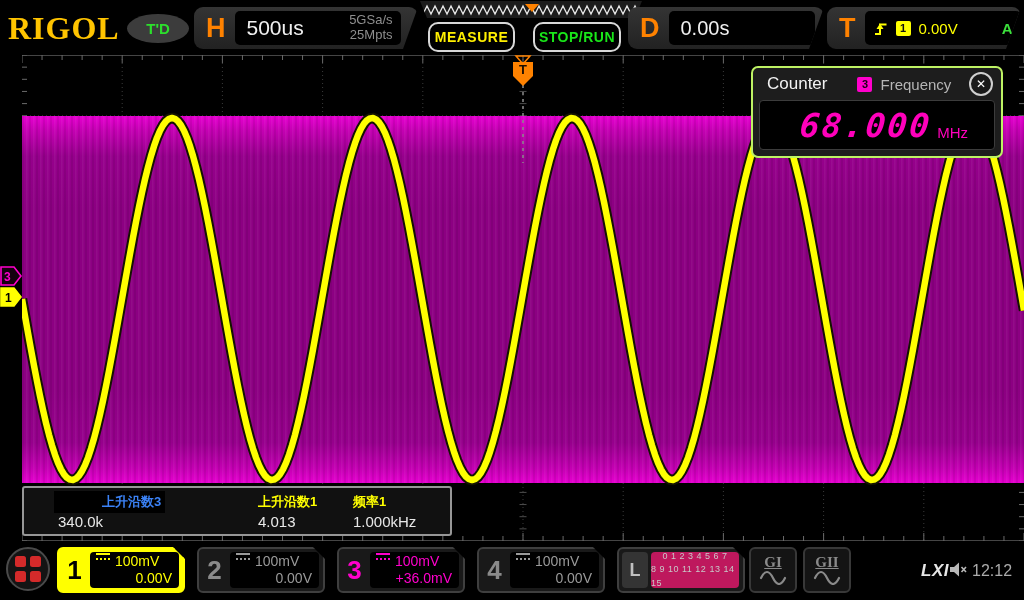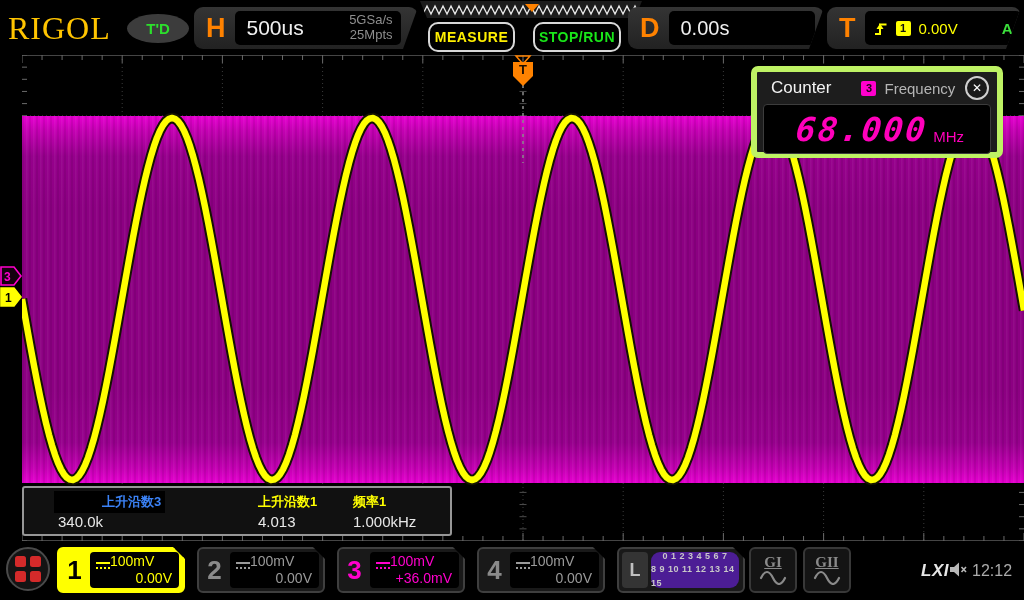--- a/index.html
+++ b/index.html
@@ -6,21 +6,21 @@
   html,body { background:#000; }
   #root {
     position:relative; width:1024px; height:600px; overflow:hidden;
     background:#000; font-family:"Liberation Sans","DejaVu Sans",sans-serif;
     -webkit-font-smoothing:antialiased;
   }
   .abs { position:absolute; }
 
   
   #logo { left:8px; top:10px; font-family:"Liberation Serif","DejaVu Serif",serif;
-          font-weight:normal; font-size:32px; color:#ffc400; letter-spacing:1px; }
+          font-weight:bold; font-size:32px; color:#ffc400; letter-spacing:1px; }
   #trig-status { left:127px; top:14px; width:62px; height:29px; background:#3c3c3c;
           border-radius:50%; display:flex; align-items:center; justify-content:center;
           color:#2ce02c; font-weight:bold; font-size:15px; }
   .hblock { top:7px; height:42px; background:linear-gradient(#343434,#222);
           border-radius:9px; clip-path:polygon(0 0,100% 0,calc(100% - 15px) 100%,0 100%);
           display:flex; align-items:center; }
   .hblock .blk-label { font-size:27px; font-weight:bold; color:#ff8200; padding:0 9px 0 12px; }
   .innerbox { background:#000; border-radius:5px; height:34px; display:flex; align-items:center; }
   #h-block { left:194px; width:224px; }
   #h-block .innerbox { width:166px; padding:0 8px 0 12px; justify-content:space-between; }
@@ -47,21 +47,21 @@
 
   
   #plot { left:22px; top:55px; width:1002px; height:486px; }
   #trig-flag { left:513px; top:62px; width:20px; height:24px; background:#ff8200;
           clip-path:polygon(0 0,100% 0,100% 58%,50% 100%,0 58%);
           color:#1a0d00; font-weight:bold; font-size:13px; text-align:center; line-height:16px; z-index:3; }
   .chmarker { left:0; z-index:3; }
 
   
   #counter { left:751px; top:66px; width:252px; height:92px; background:#1d1d1d;
-          border:6px solid #bef264; border-radius:7px; z-index:6; }
+          border:2px solid #bef264; border-radius:7px; z-index:6; }
   #counter-head { display:flex; align-items:center; height:32px; padding:0 8px 0 14px; gap:8px; }
   #counter-title { color:#f2f2f2; font-size:17px; }
   #counter-src { width:15px; height:15px; background:#ff00cc; color:#1a0014; border-radius:2px;
           font-size:11px; font-weight:bold; display:flex; align-items:center; justify-content:center; margin-left:22px; }
   #counter-mode { color:#b5b5b5; font-size:15px; }
   #counter-close { margin-left:auto; width:24px; height:24px; border:2px solid #cfcfcf; border-radius:50%;
           background:#1a1a1a; color:#fff; font-size:12px; font-weight:bold; display:flex;
           align-items:center; justify-content:center; }
   #counter-valuebox { margin:0 6px; height:50px; background:#000; border:1px solid #3c3c3c;
           border-radius:4px; display:flex; align-items:baseline; justify-content:flex-end;
@@ -87,39 +87,39 @@
   #menu-btn .grid4 span { width:11px; height:11px; background:#d42a2a; border-radius:2.5px; }
 
   .chblock { position:absolute; top:547px; width:128px; height:46px; background:#191919;
           border:2px solid #3f3f3f; border-radius:6px; display:flex;
           clip-path:polygon(0 0,calc(100% - 12px) 0,100% 12px,100% 100%,0 100%); }
   .chblock .num { width:31px; display:flex; align-items:center; justify-content:center;
           font-size:26px; font-weight:bold; }
   .chblock .vals { flex:1; background:#000; border-radius:4px; margin:3px 4px 3px 0;
           padding:2px 7px 2px 6px; display:flex; flex-direction:column; justify-content:center;
           font-size:14px; line-height:1.25; }
-  .vals .row1 { display:flex; align-items:flex-end; }
+  .vals .row1 { display:flex; align-items:flex-start; gap:5px; }
   .vals .row2 { text-align:right; }
   .dc-icon { display:inline-block; width:14px; height:8px; border-top:2px solid currentColor; position:relative; }
   .dc-icon::after { content:""; position:absolute; left:0; top:3px; width:14px; border-top:2px dotted currentColor; }
   #ch1 { left:57px; background:#ffff00; border-color:#ffff00; }
   #ch1 .num { color:#000; } #ch1 .vals { color:#ffff00; }
   #ch2 { left:197px; } #ch2 .num { color:#8a8a8a; } #ch2 .vals { color:#9a9a9a; }
   #ch3 { left:337px; } #ch3 .num { color:#ff00cc; } #ch3 .vals { color:#ff00cc; }
   #ch4 { left:477px; } #ch4 .num { color:#8a8a8a; } #ch4 .vals { color:#9a9a9a; }
 
   #lblock { position:absolute; left:617px; top:547px; width:128px; height:46px; background:#191919;
           border:2px solid #3f3f3f; border-radius:6px; display:flex;
           clip-path:polygon(0 0,calc(100% - 12px) 0,100% 12px,100% 100%,0 100%); }
   #lblock .ltab { width:26px; margin:3px 0 3px 3px; background:#343434; border-radius:4px;
           display:flex; align-items:center; justify-content:center; color:#c0c0c0;
           font-size:18px; font-weight:bold; }
-  #lblock .digits { flex:1; background:#4c1d95; border-radius:9px; margin:3px 4px 3px 3px;
+  #lblock .digits { flex:1; background:#be185d; border-radius:4px; margin:3px 4px 3px 3px;
           display:flex; flex-direction:column; justify-content:center; align-items:center;
-          font-size:9px; color:#c8c8c8; line-height:1.5; letter-spacing:.5px;font-weight:bold; }
+          font-size:9px; color:#c8c8c8; line-height:1.5; letter-spacing:.5px; }
 
   .genblock { position:absolute; top:547px; width:48px; height:46px; background:#141414;
           border:2px solid #383838; border-radius:6px; display:flex; flex-direction:column;
           align-items:center; justify-content:center; color:#8a8a8a; }
   .genblock .glabel { font-family:"Liberation Serif","DejaVu Serif",serif; font-weight:bold;
           font-size:15px; line-height:1;text-decoration:underline; }
   #gen1 { left:749px; } #gen2 { left:803px; }
 
   #lxi { left:921px; top:561px; font-size:17px; font-weight:bold; font-style:italic;
           color:#e6e6e6; letter-spacing:.5px; }

